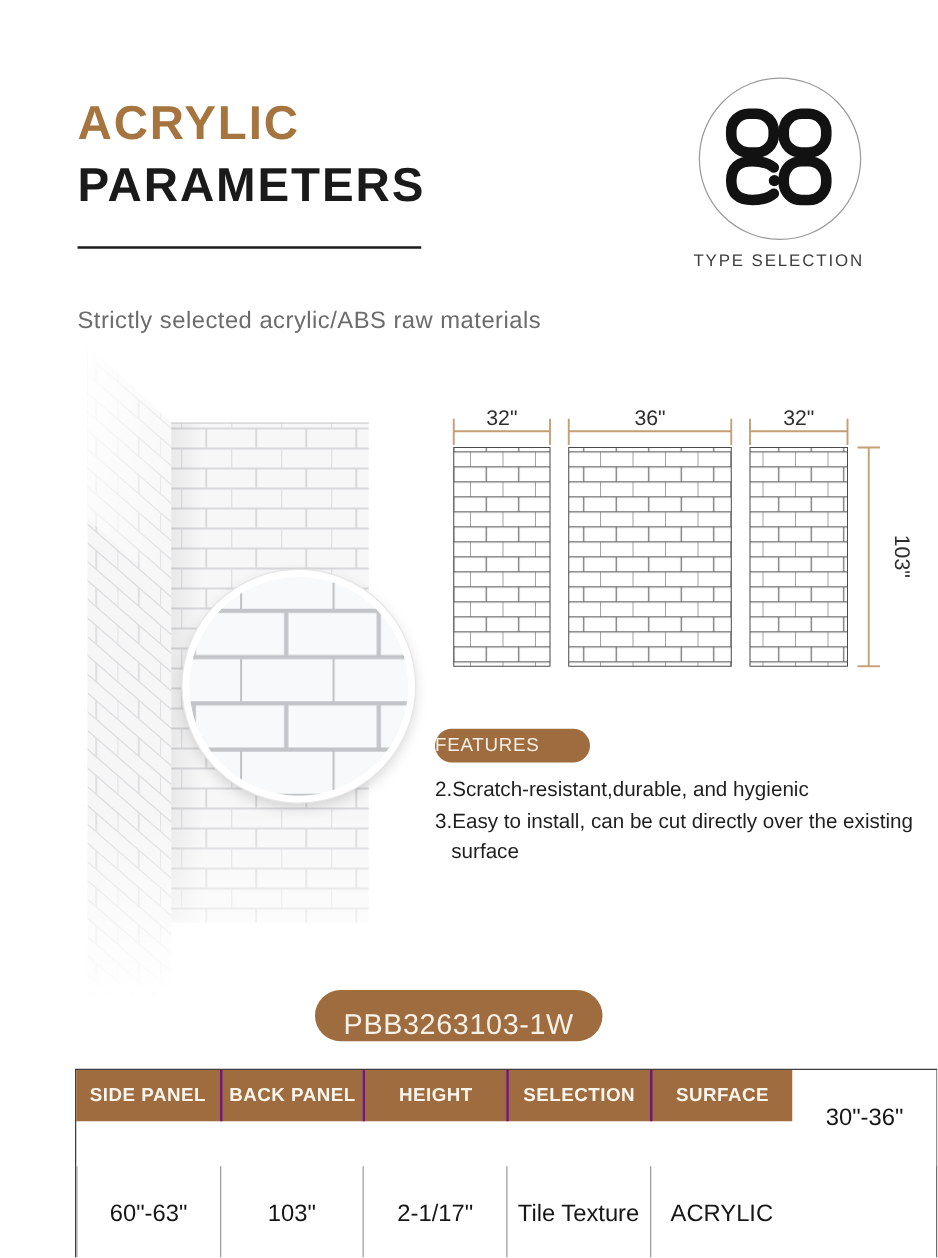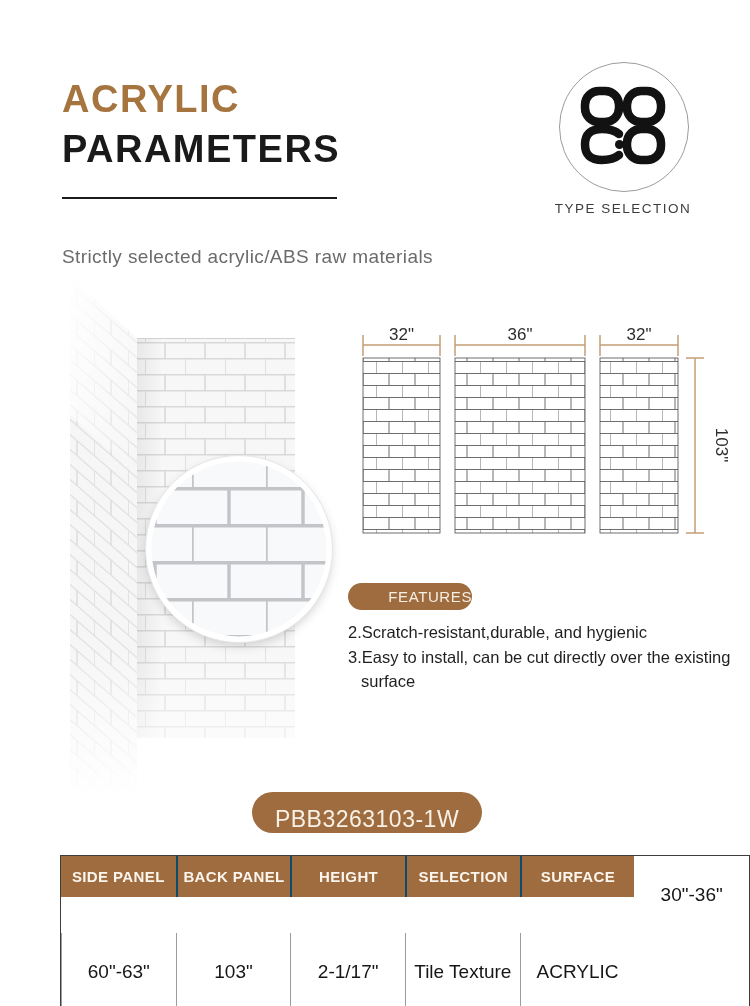--- a/index.html
+++ b/index.html
@@ -42,21 +42,21 @@
   }
   
   .corner-photo { position:absolute; left:60px; top:275px; }
   
   .dimension-diagram { position:absolute; left:350px; top:325px; }
   .dim-label { font-size:17px; fill:#2e2e2e; }
   
   .features-badge {
     position:absolute; left:348px; top:583px; width:124px; height:27px;
     background:#9e6c3e; border-radius:14px;
-    display:flex; align-items:center; justify-content:flex-end;
+    display:flex; align-items:center; justify-content:flex-start;
     color:#f7efe4; font-size:15px; letter-spacing:.6px;
   }
   .features-list {
     position:absolute; left:348px; top:620px; width:392px;
     font-size:16.5px; line-height:24.5px; color:#1f1f1f;
   }
   .feature-item { padding-left:13px; text-indent:-13px; }
   
   .code-pill {
     position:absolute; left:252px; top:792px; width:230px; height:41px;
@@ -68,21 +68,21 @@
   .spec-table {
     position:absolute; left:60px; top:855px; width:688px;
     border:1px solid #3d3d3d;
     display:grid; grid-template-columns:repeat(6,1fr);
     background:#fff;
   }
   .spec-th {
     height:41px; background:#9e6c3e; color:#fbf5ed;
     font-weight:bold; font-size:15px; letter-spacing:.4px;
     display:flex; align-items:center; justify-content:center;
-    border-left:2px solid #0c4a6e;
+    border-left:2px solid #701a75;
   }
   .spec-th:first-child { border-left:none; }
   .spec-td {
     height:77px; background:#ffffff; color:#161616; font-size:19px;
     display:flex; align-items:center; justify-content:center;
     border-left:1px solid #9c9c9c;
   }
   .spec-td.first { border-left:none; }
 </style>
 </head>

